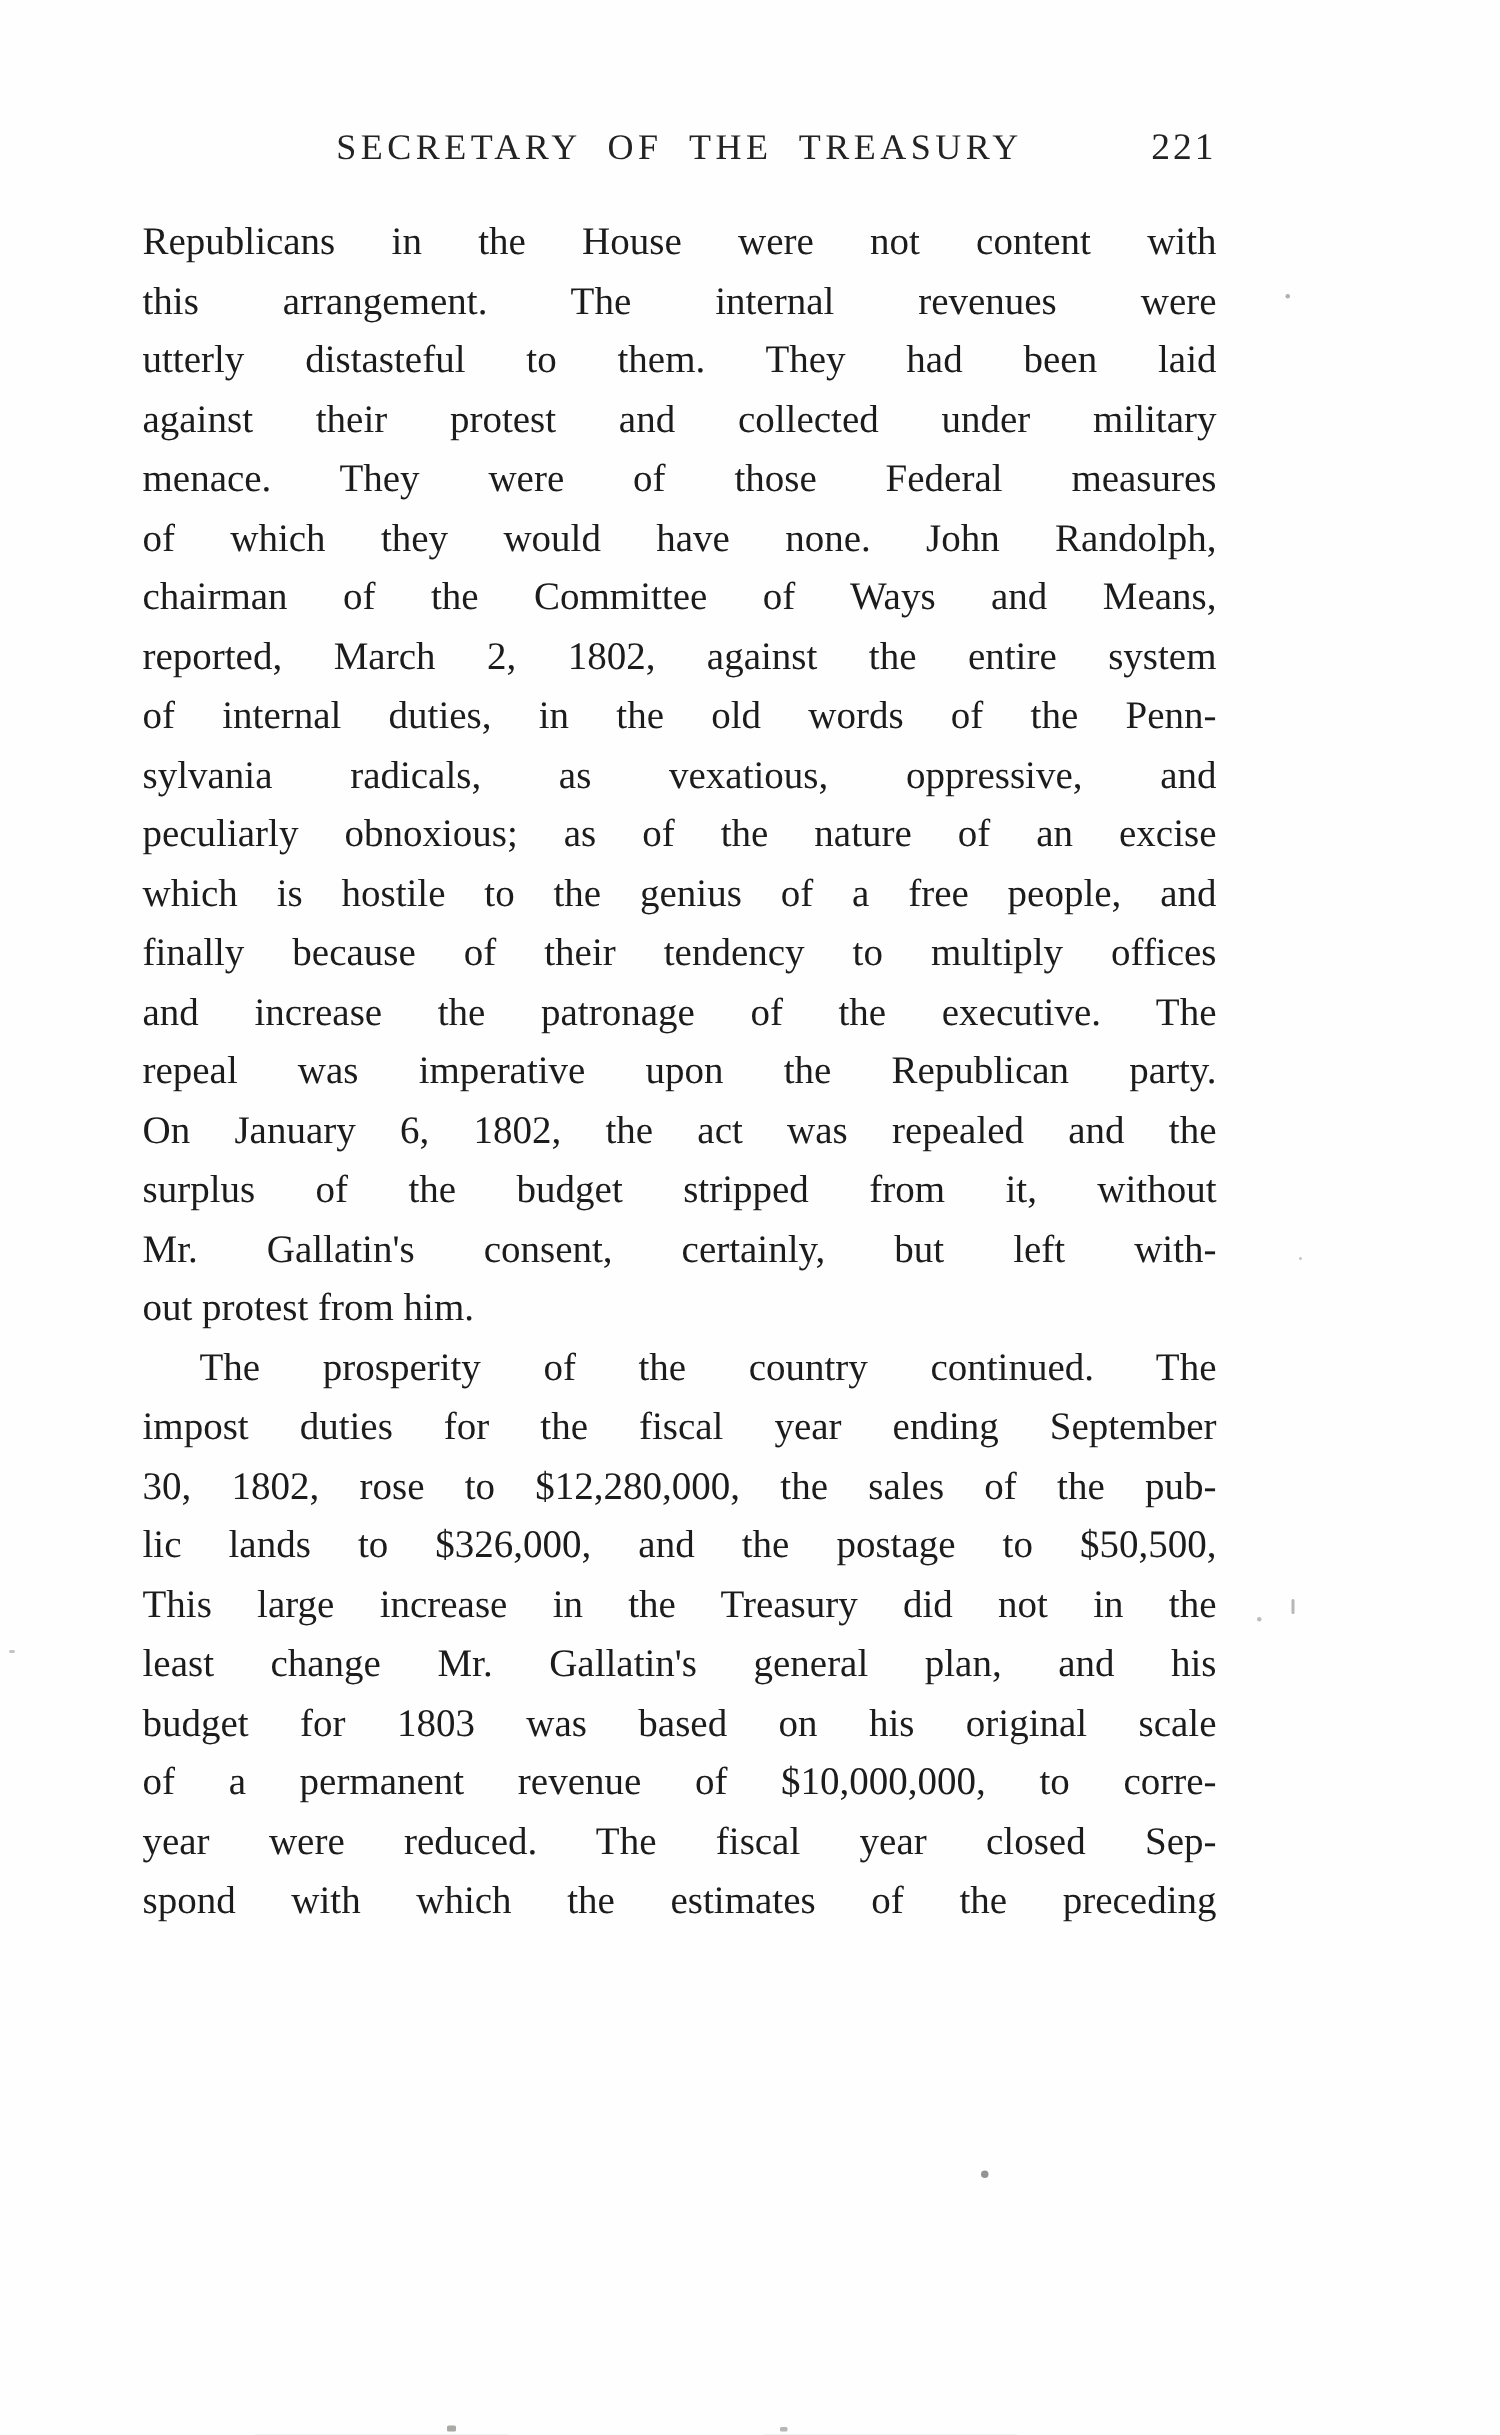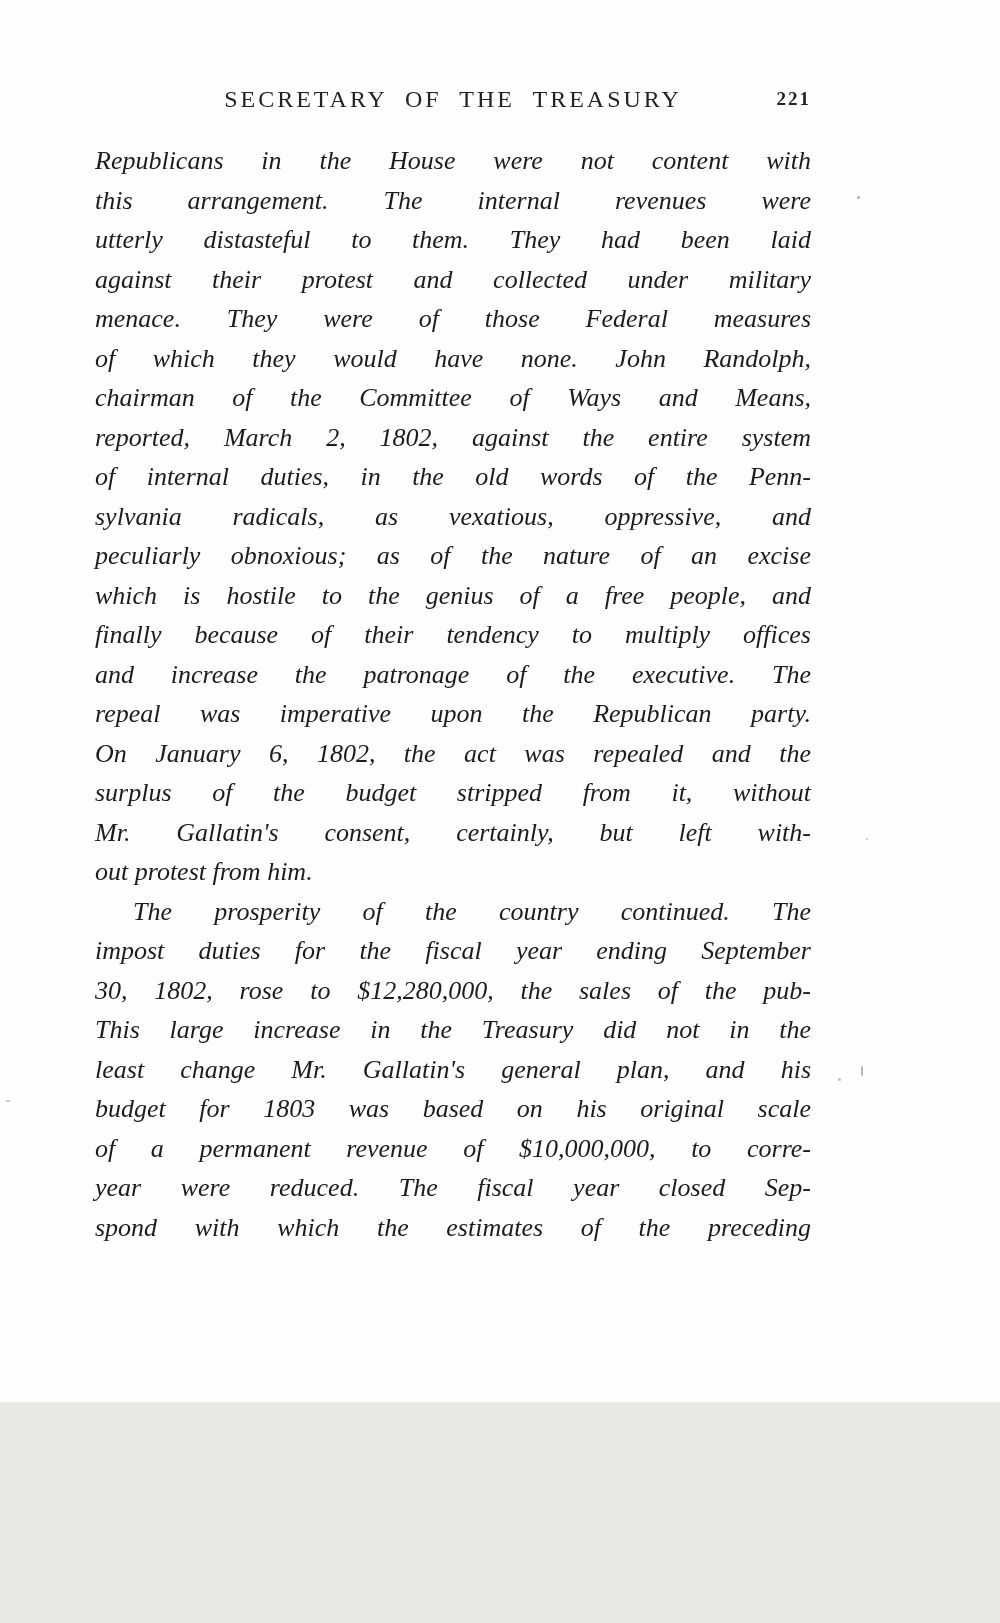--- a/index.html
+++ b/index.html
@@ -3,21 +3,21 @@
 <meta charset="utf-8">
 <style>
   html, body {
     margin: 0;
     padding: 0;
     background: #e8e8e4;
   }
   .page {
     position: relative;
     width: 1000px;
-    height: 1402px;
+    height: 1623px;
     margin: 0 auto;
     background: #fefefe;
     font-family: "Liberation Serif", serif;
     color: #1e1e1e;
     overflow: hidden;
   }
   .text-block {
     position: absolute;
     left: 95px;
     top: 84px;
@@ -30,29 +30,28 @@
     letter-spacing: 3px;
     word-spacing: 9px;
     line-height: 30px;
     color: #232323;
     white-space: nowrap;
   }
   .running-header .pagenum {
     position: absolute;
     right: 0;
     top: 0;
-    font-weight: bold;
+    font-weight: normal;
     letter-spacing: 2px;
     word-spacing: normal;
-    font-size: 19px;
+    font-size: 25px;
     margin-left: 31px;
   }
   .body-text {
     margin-top: 27px;
-    font-style: italic;
   }
   .line {
     font-size: 26px;
     line-height: 39.5px;
     text-align: justify;
     text-align-last: justify;
     color: #1c1c1c;
   }
   .line.indent {
     text-indent: 38px;
@@ -97,20 +96,21 @@
         <div class="line">finally because of their tendency to multiply offices</div>
         <div class="line">and increase the patronage of the executive. The</div>
         <div class="line">repeal was imperative upon the Republican party.</div>
         <div class="line">On January 6, 1802, the act was repealed and the</div>
         <div class="line">surplus of the budget stripped from it, without</div>
         <div class="line">Mr. Gallatin's consent, certainly, but left with-</div>
         <div class="line no-justify-last">out protest from him.</div>
         <div class="line indent">The prosperity of the country continued. The</div>
         <div class="line">impost duties for the fiscal year ending September</div>
         <div class="line">30, 1802, rose to $12,280,000, the sales of the pub-</div>
+        <div class="line">lic lands to $326,000, and the postage to $50,500,</div>
         <div class="line">This large increase in the Treasury did not in the</div>
         <div class="line">least change Mr. Gallatin's general plan, and his</div>
         <div class="line">budget for 1803 was based on his original scale</div>
         <div class="line">of a permanent revenue of $10,000,000, to corre-</div>
         <div class="line">year were reduced. The fiscal year closed Sep-</div>
         <div class="line">spond with which the estimates of the preceding</div>
       </div>
 
   </div>
 

